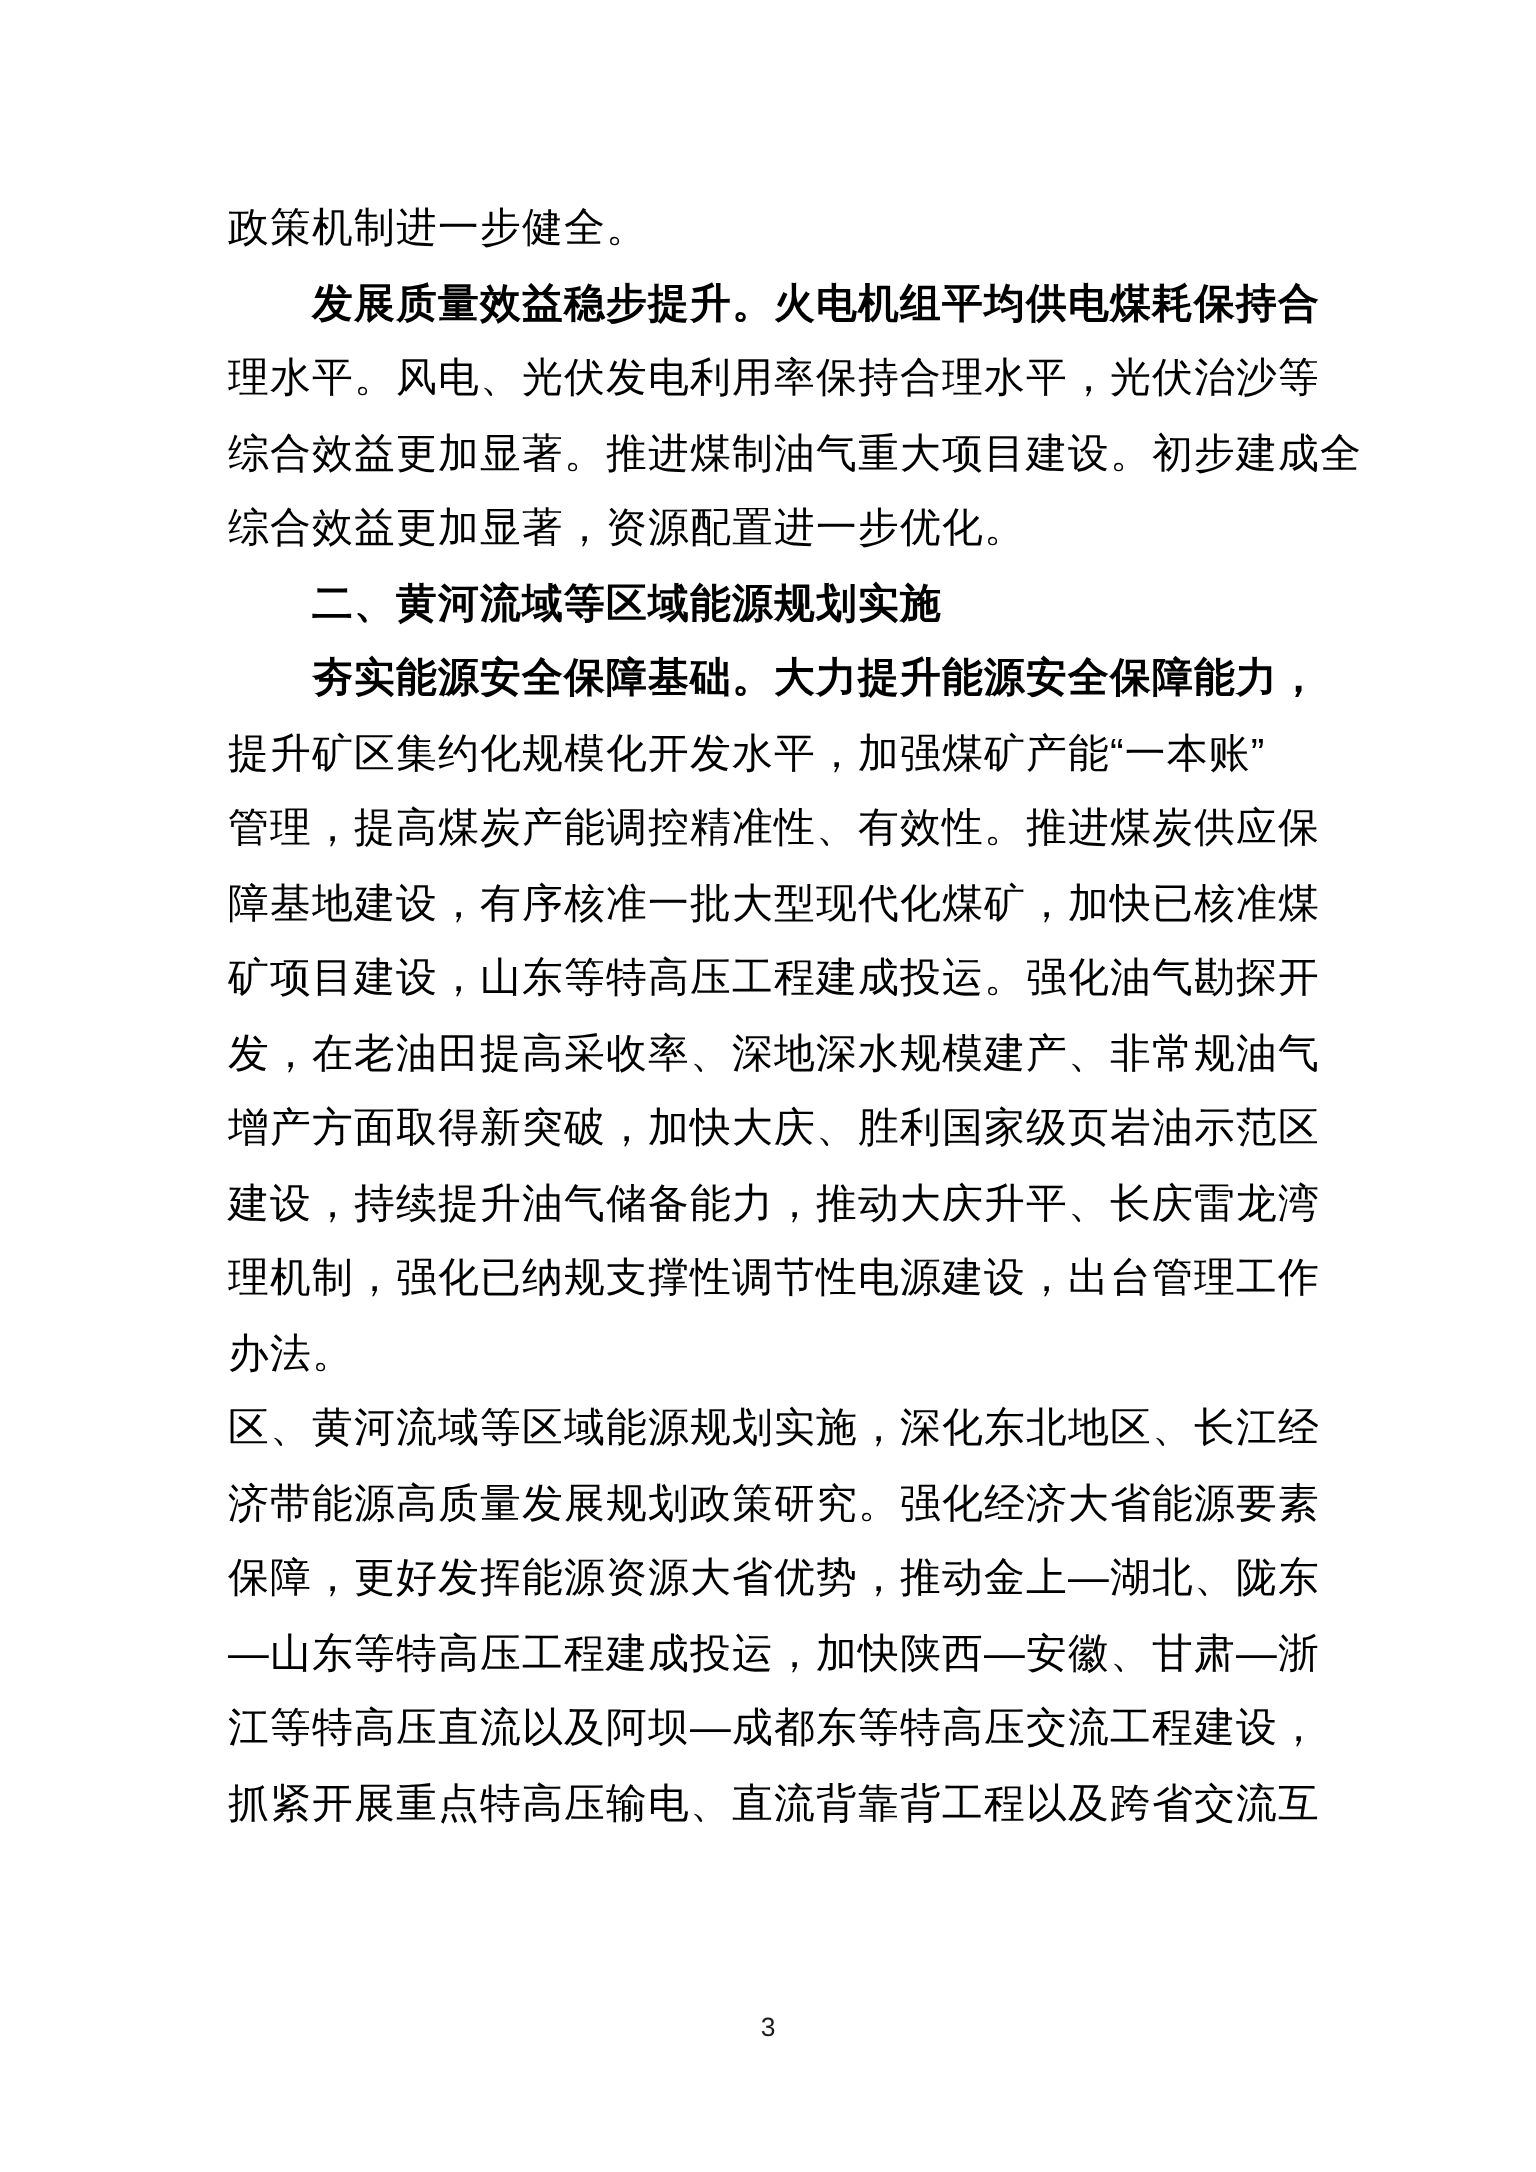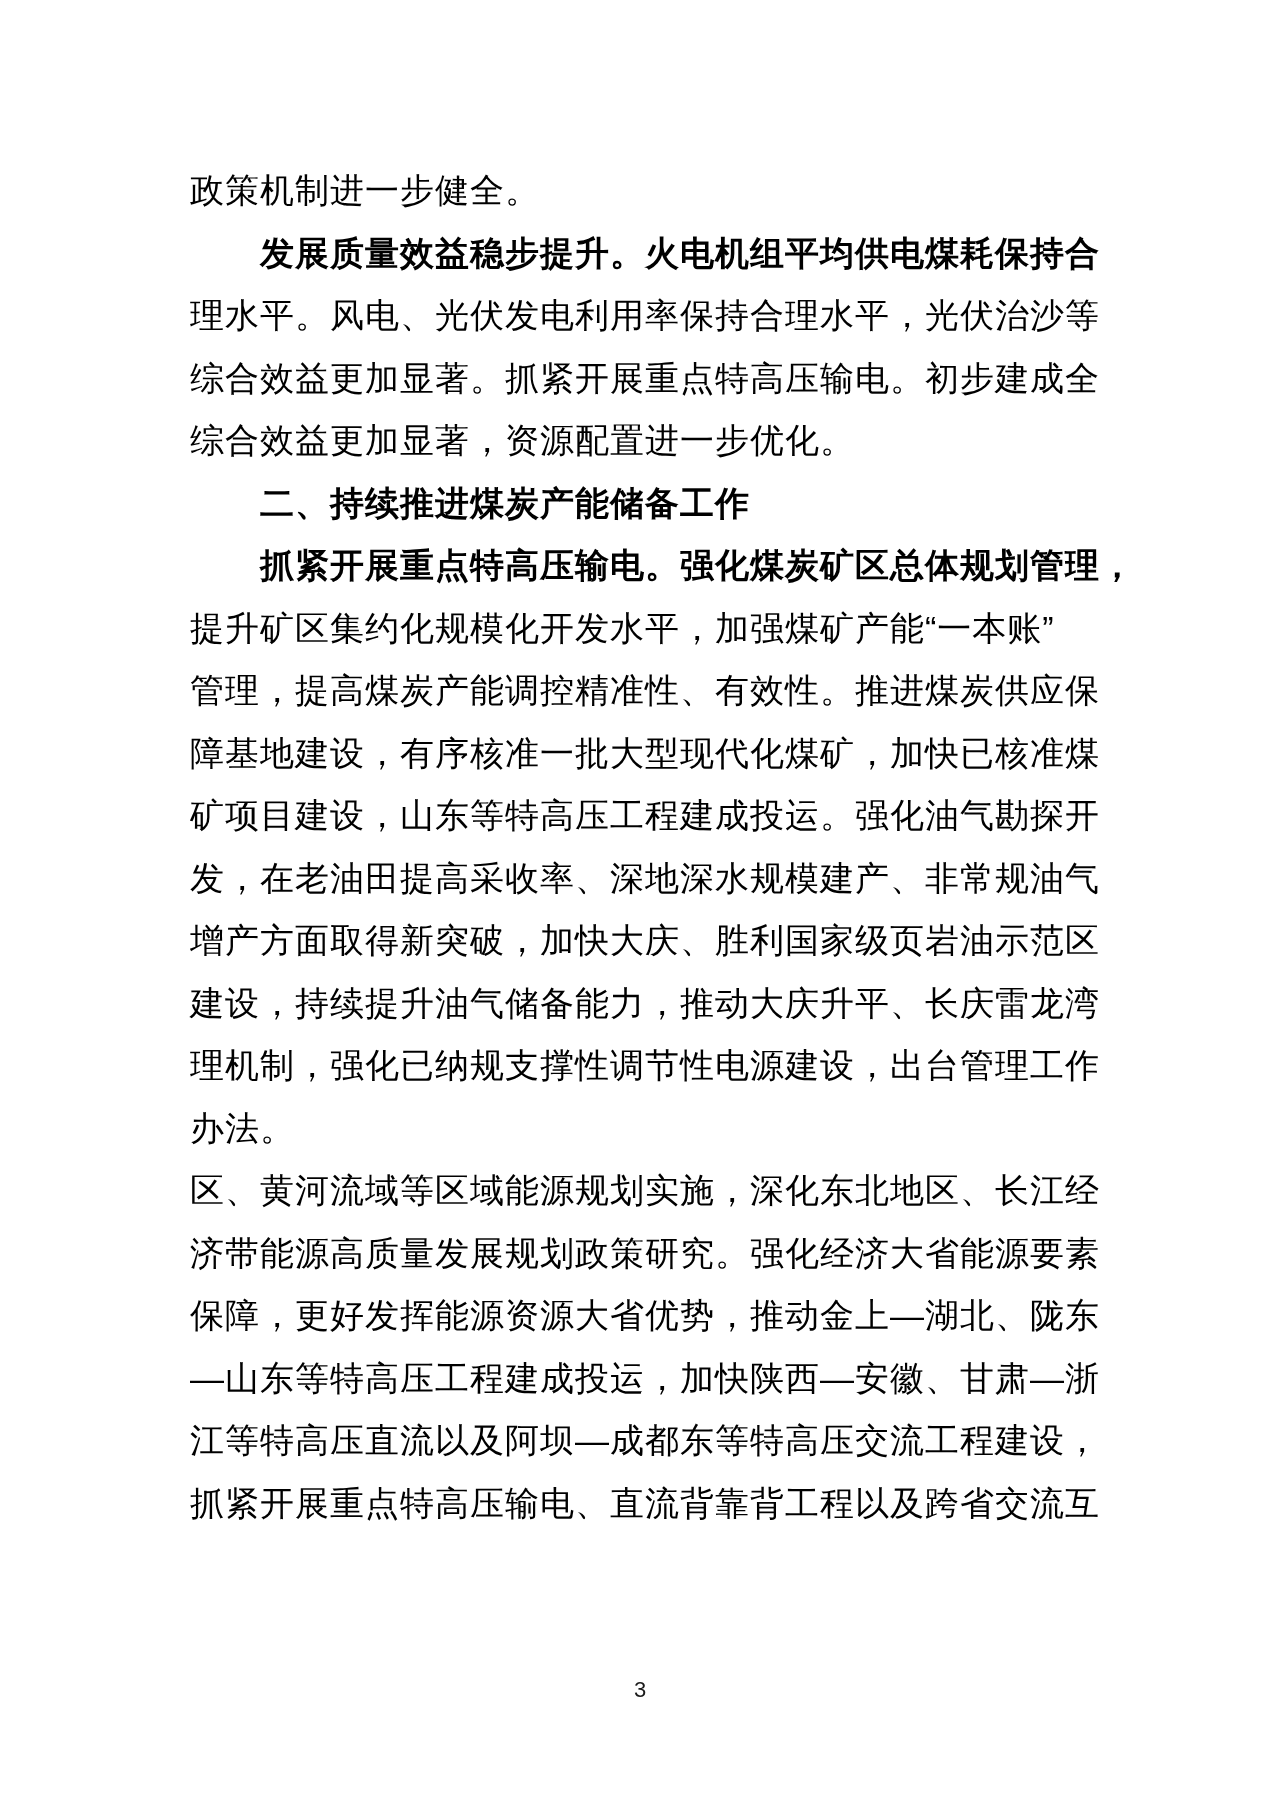--- a/index.html
+++ b/index.html
@@ -55,24 +55,24 @@
 </style>
 </head>
 <body>
 
 <div class="doc-page">
   <div class="text-block" id="text-block">
 
   <div class="text-line">政策机制进一步健全。</div>
       <div class="text-line indent">发展质量效益稳步提升。火电机组平均供电煤耗保持合</div>
       <div class="text-line">理水平。风电、光伏发电利用率保持合理水平，光伏治沙等</div>
-      <div class="text-line">综合效益更加显著。抓紧开展重点特高压输电。初步建成全</div>
+      <div class="text-line">综合效益更加显著。推进煤制油气重大项目建设。初步建成全</div>
       <div class="text-line">综合效益更加显著，资源配置进一步优化。</div>
-      <div class="text-line indent">二、持续推进煤炭产能储备工作</div>
-      <div class="text-line indent">抓紧开展重点特高压输电。强化煤炭矿区总体规划管理，</div>
+      <div class="text-line indent">二、黄河流域等区域能源规划实施</div>
+      <div class="text-line indent">夯实能源安全保障基础。大力提升能源安全保障能力，</div>
       <div class="text-line">提升矿区集约化规模化开发水平，加强煤矿产能“一本账”</div>
       <div class="text-line">管理，提高煤炭产能调控精准性、有效性。推进煤炭供应保</div>
       <div class="text-line">障基地建设，有序核准一批大型现代化煤矿，加快已核准煤</div>
       <div class="text-line">矿项目建设，山东等特高压工程建成投运。强化油气勘探开</div>
       <div class="text-line">发，在老油田提高采收率、深地深水规模建产、非常规油气</div>
       <div class="text-line">增产方面取得新突破，加快大庆、胜利国家级页岩油示范区</div>
       <div class="text-line">建设，持续提升油气储备能力，推动大庆升平、长庆雷龙湾</div>
       <div class="text-line">理机制，强化已纳规支撑性调节性电源建设，出台管理工作</div>
       <div class="text-line">办法。</div>
       <div class="text-line">区、黄河流域等区域能源规划实施，深化东北地区、长江经</div>

